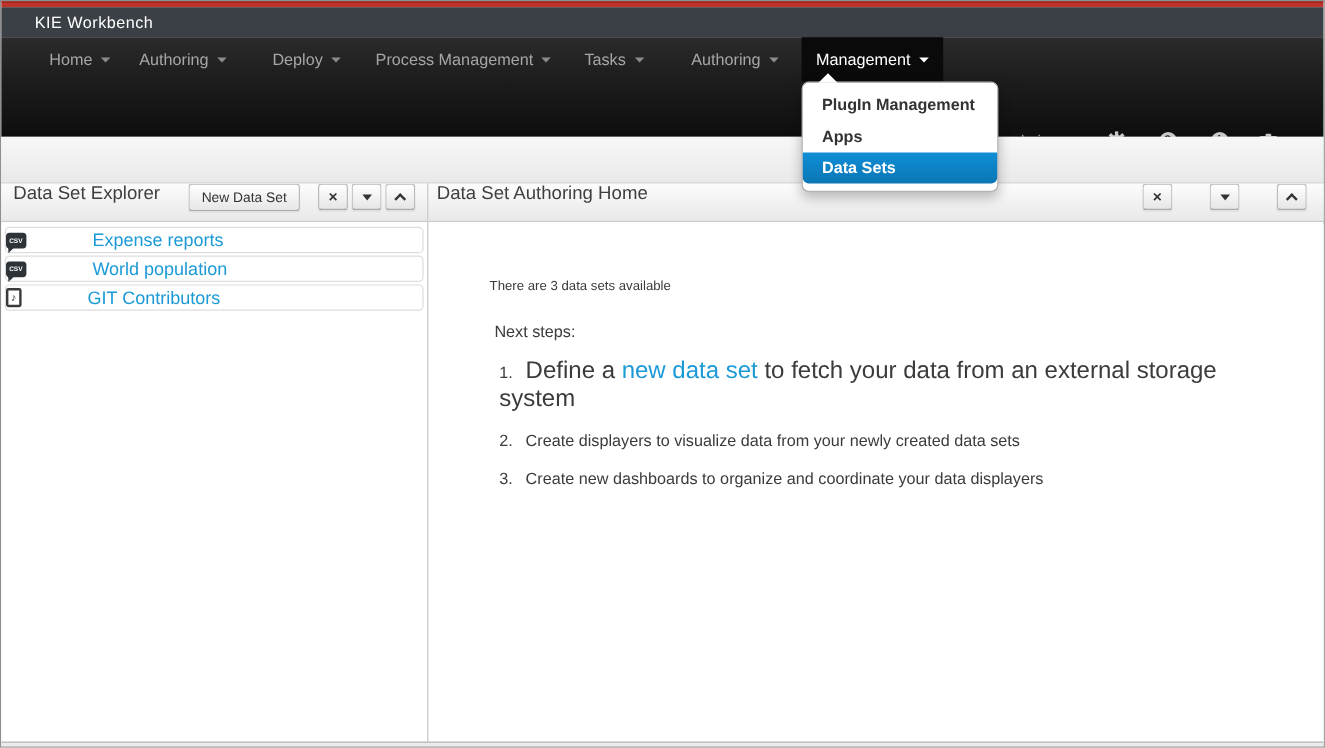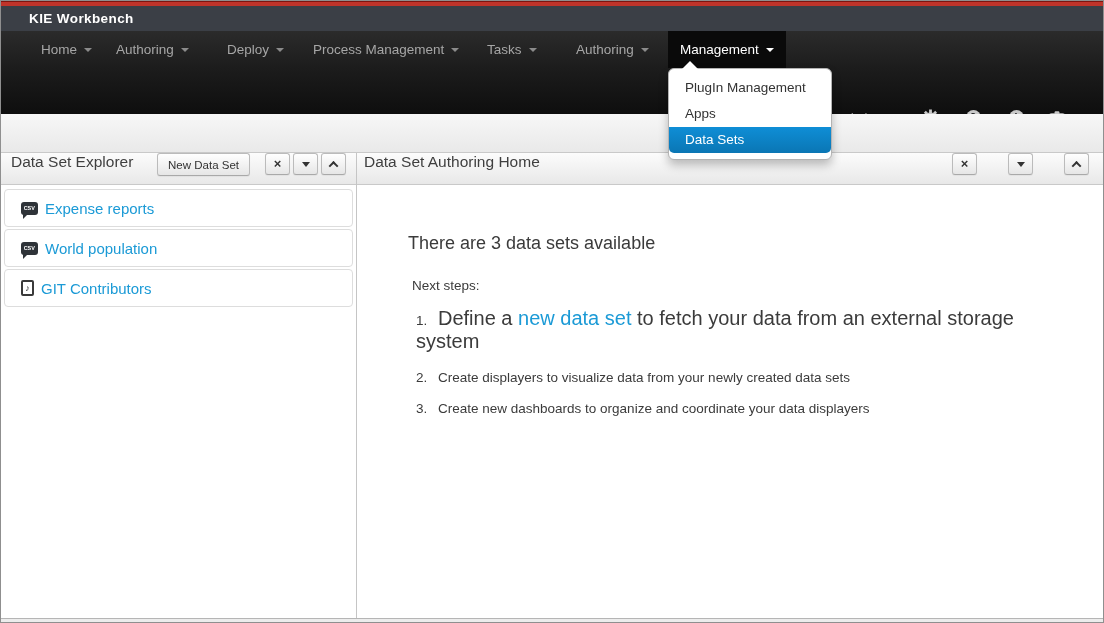--- a/index.html
+++ b/index.html
@@ -7,21 +7,21 @@
   .screen { position:relative; width:1104px; height:623px; border:1px solid #8f8f8f;
             overflow:hidden; background:#fff; }
 
   
   .top-red { position:absolute; left:0; top:0; width:100%; height:5px;
              background:#bf342a; border-top:1px solid #7d150f; }
 
   
   .titlebar { position:absolute; left:0; top:5px; width:100%; height:25px;
               background:#3b3f46; color:#fff; display:flex; align-items:center; }
-  .titlebar .app-title { margin-left:28px; font-size:13.5px; font-weight:bold; letter-spacing:.4px; }
+  .titlebar .app-title { margin-left:28px; font-size:13.5px; font-weight:normal; letter-spacing:.4px; }
 
   
   .navbar { position:absolute; left:0; top:30px; width:100%; height:83px;
             background:linear-gradient(180deg,#2b2b2b 0%,#1c1c1c 45%,#0e0e0e 100%); }
   .nav-item { position:absolute; top:0; height:37px; line-height:37px; padding:0 16px;
               color:#a6a6a6; font-size:13.5px; cursor:pointer; white-space:nowrap; }
   .nav-item .caret { display:inline-block; margin-left:7px; vertical-align:middle;
                      border-left:4px solid transparent; border-right:4px solid transparent;
                      border-top:4px solid #8b8b8b; }
   .nav-item.active { background:#0a0a0a; color:#fff; padding:0 12px; }
@@ -32,21 +32,21 @@
                        border-left:4px solid transparent; border-right:4px solid transparent;
                        border-top:4px solid #9a9a9a; }
   .nav-icon { position:absolute; top:78px; width:18px; height:17px; display:flex;
               align-items:center; justify-content:center; cursor:pointer; }
   .circle-glyph { width:15px; height:15px; border-radius:50%; background:#c9c9c9; color:#17171a;
                   font-size:10.5px; font-weight:bold; text-align:center; line-height:15px; }
 
   
   .dropdown { position:absolute; left:667px; top:67px; width:164px; z-index:60;
               background:#fff; border:1px solid #b3b3b3; border-radius:6px;
-              box-shadow:0 5px 10px rgba(0,0,0,.25); padding:6px 0; }
+              box-shadow:0 5px 10px rgba(0,0,0,.25); padding:6px 0;font-weight:bold; }
   .dropdown::before { content:""; position:absolute; top:-8px; left:13px;
                       border-left:8px solid transparent; border-right:8px solid transparent;
                       border-bottom:8px solid #fff; }
   .dd-item { height:26px; line-height:26px; padding:0 16px; font-size:13.5px; color:#333;
              cursor:pointer; white-space:nowrap; }
   .dd-item.sel { background:linear-gradient(180deg,#0f8ed6,#0a76b4); color:#fff;
                  border-radius:0 0 5px 5px; }
 
   
   .strip { position:absolute; left:0; top:113px; width:100%; height:39px;
@@ -73,34 +73,34 @@
   .tri-down { border-left:4px solid transparent; border-right:4px solid transparent;
               border-top:5px solid #333; }
   .chev-up { width:7px; height:7px; border:solid #333; border-width:0 2px 2px 0;
              transform:rotate(-135deg) translate(-1px,-1px); }
 
   
   .panel-left { position:absolute; left:0; top:186px; width:355px; height:432px; background:#fff; }
   .panel-right { position:absolute; left:356px; top:186px; width:748px; height:432px; background:#fff; }
   .v-divider { position:absolute; left:355px; top:152px; width:1px; height:466px; background:#c5c5c5; }
 
-  .ds-item { margin:2px 3px 2px 3px; height:38px; border:1px solid #ddd; border-radius:4px;
-             display:flex; align-items:center; padding-left:16px; cursor:pointer; background:#fff; }
+  .ds-item { margin:2px 3px 2px 3px; height:22px; border:1px solid #ddd; border-radius:4px;
+             display:flex; align-items:center; cursor:pointer; background:#fff;gap:48px; }
   .ds-item .ds-label { margin-left:7px; font-size:15px; color:#1b9ad6; }
   .csv-icon { position:relative; width:17px; height:13px; background:#2e3338; border-radius:3px;
               color:#fff; display:flex; align-items:center; justify-content:center; flex:0 0 17px; }
   .csv-icon::after { content:""; position:absolute; left:2px; bottom:-4px;
                      border:3px solid transparent; border-top-color:#2e3338; border-left-color:#2e3338; }
   .csv-icon .csv-txt { font-size:8px; font-weight:bold; transform:scale(.68); letter-spacing:0; }
   .file-icon { width:13px; height:16px; border:2px solid #3a3a3a; border-radius:2px; background:#fff;
                display:flex; align-items:center; justify-content:center; flex:0 0 13px; }
   .file-icon .note { font-size:9px; color:#333; line-height:1; }
 
   .home-content { position:absolute; left:51px; top:46px; width:660px; color:#3b3b3b; }
-  .summary { font-size:18px; margin-bottom:24px; }
+  .summary { font-size:11px; margin-bottom:24px; }
   .next-steps { font-size:13.5px; margin-left:4px; margin-bottom:14px; }
   .step { margin-left:8px; margin-bottom:13px; }
   .step .num { display:inline-block; width:22px; font-size:13.5px; }
   .step .txt { font-size:13.5px; }
   .step.big { margin-bottom:15px; }
   .step.big .txt { font-size:20px; }
   a.link { color:#1b9ad6; text-decoration:none; cursor:pointer; }
 
   
   .bottom-bar { position:absolute; left:0; bottom:0; width:100%; height:4px;

